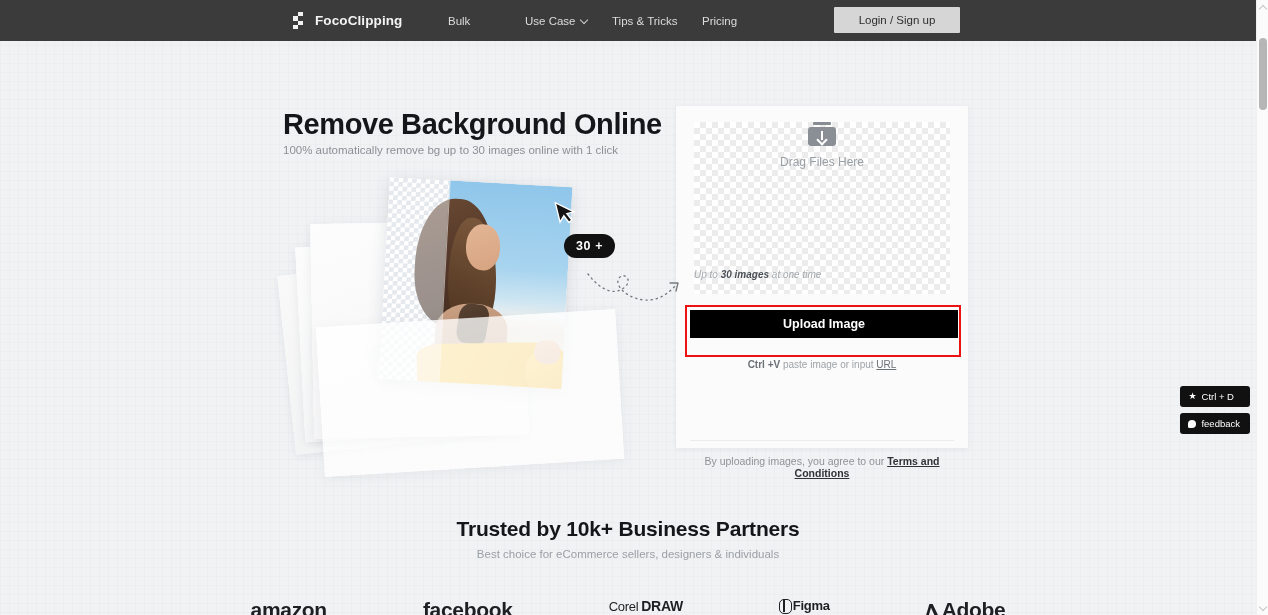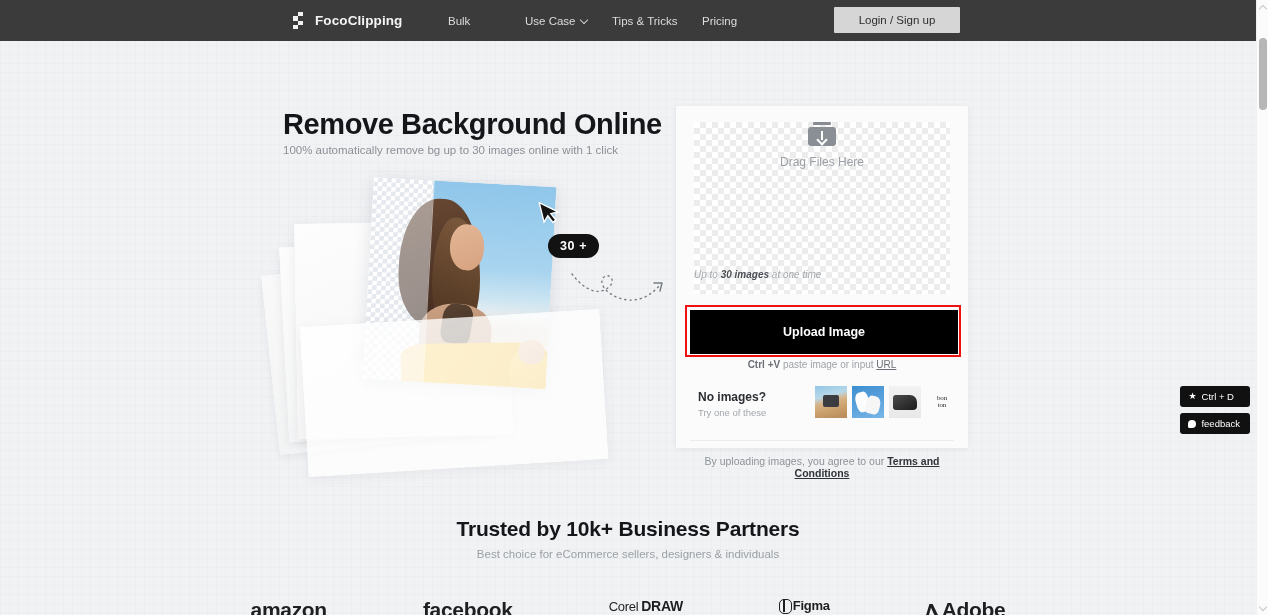--- a/index.html
+++ b/index.html
@@ -137,21 +137,21 @@
     left: 283px;
     top: 144px;
     font-size: 11.5px;
     color: #8c9096;
     white-space: nowrap;
   }
 
   
   .collage {
     position: absolute;
-    left: 260px;
+    left: 276px;
     top: 170px;
     width: 420px;
     height: 330px;
   }
 
   .card {
     position: absolute;
     background: #fbfbfb;
     box-shadow: 0 2px 10px rgba(70,80,95,0.10);
   }
@@ -435,21 +435,21 @@
     top: 305px;
     width: 276px;
     height: 52px;
     border: 2px solid #ee1111;
     z-index: 20;
   }
   .upload-btn {
     position: absolute;
     left: 3px; top: 3px;
     width: 268px;
-    height: 44px;
+    height: 28px;
     background: #000000;
     color: #ffffff;
     font-size: 12.5px;
     font-weight: 700;
     border: none;
     cursor: pointer;
     font-family: inherit;
     display: flex;
     align-items: center;
     justify-content: center;
@@ -831,37 +831,20 @@
   </div>
 
   <div class="upload-wrap">
     <button class="upload-btn">Upload Image</button>
   </div>
 
   <div class="paste-hint">
     <b>Ctrl +V</b><span> paste image or input </span><a>URL</a>
   </div>
 
-  <div class="samples">
-    <div class="samples-text">
-      <div class="samples-title">No images?</div>
-      <div class="samples-sub">Try one of these</div>
-    </div>
-    <div class="thumbs">
-      <div class="thumb t1"></div>
-      <div class="thumb t2"></div>
-      <div class="thumb t3"></div>
-      <div class="thumb t4">
-        <div class="thumb-logo">
-          <div>bon</div>
-          <div>ton</div>
-        </div>
-      </div>
-    </div>
-  </div>
 
   <div class="panel-divider"></div>
 
   <div class="terms">
     <span>By uploading images, you agree to our </span><a>Terms and Conditions</a>
   </div>
 
   <h2 class="trusted-title">Trusted by 10k+ Business Partners</h2>
   <p class="trusted-sub">Best choice for eCommerce sellers, designers &amp; individuals</p>
 

